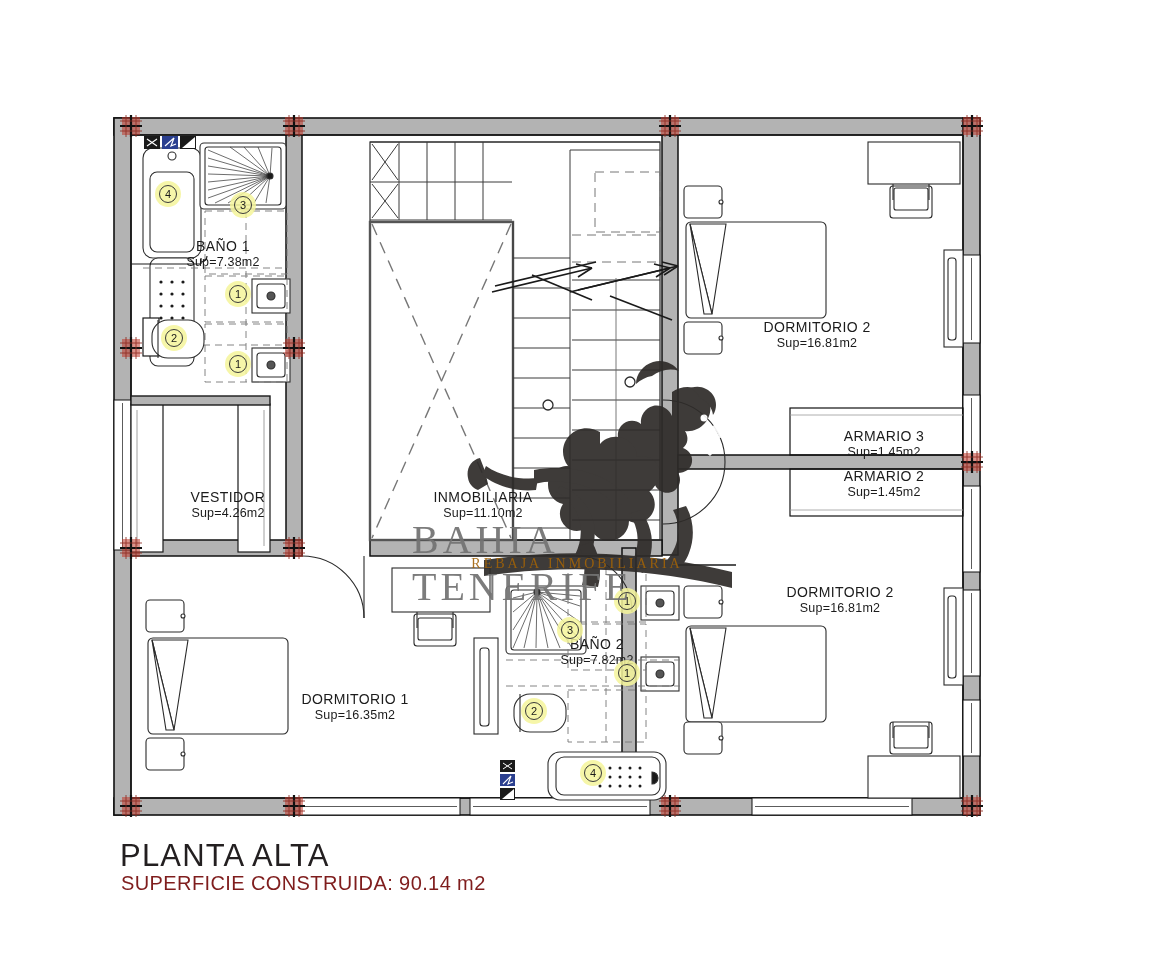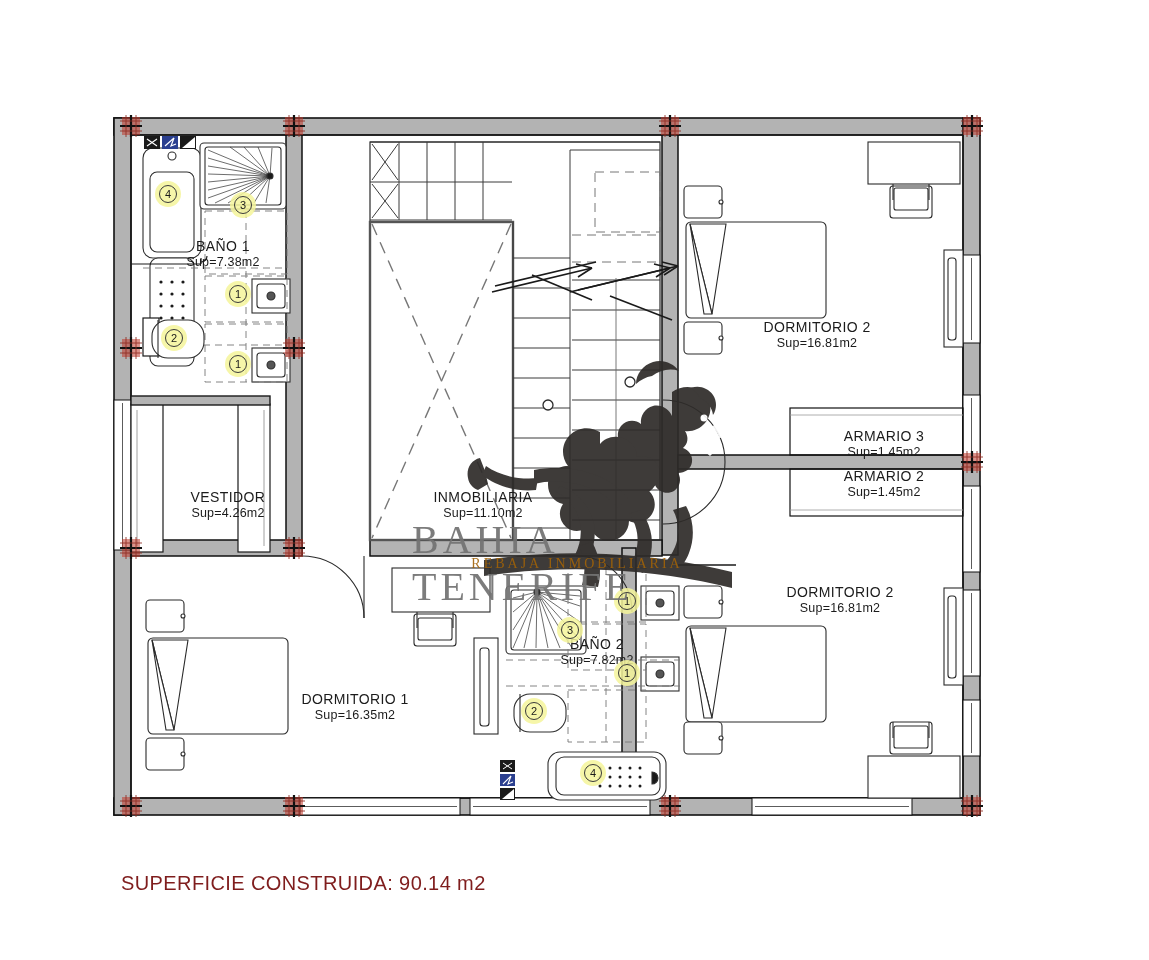--- a/index.html
+++ b/index.html
@@ -543,15 +543,16 @@
       <g>
         <circle cx="593" cy="773" r="13" fill="#f4f49a" opacity=".85"></circle>
         <circle cx="593" cy="773" r="8.5" fill="none" stroke="#3a3a3a" stroke-width="1"></circle>
         <text x="593" y="777" text-anchor="middle" font-family="&quot;Liberation Sans&quot;,sans-serif" font-size="11" fill="#1b1b1b">4</text>
       </g>
     </svg>
 
 <div class="wmtxt">BAHIA TENERIFE</div>
 <div class="wmsub">REBAJA  INMOBILIARIA</div>
 
+<div class="ttl">PLANTA ALTA</div>
 <div class="sub">SUPERFICIE CONSTRUIDA: 90.14 m2</div>
 
 </div>
 
 </body></html>

